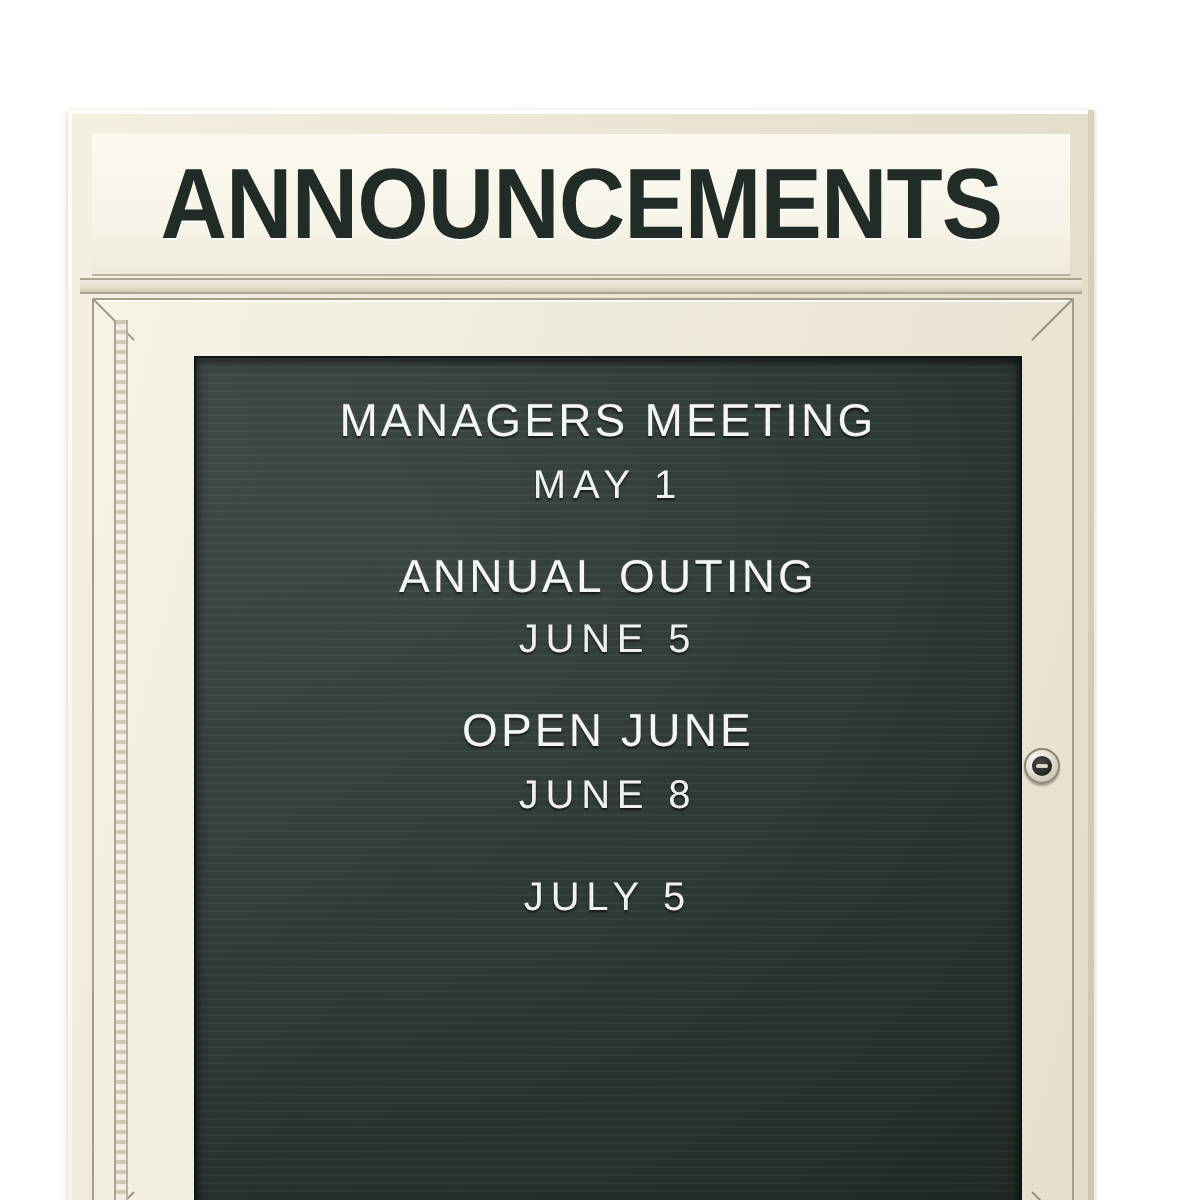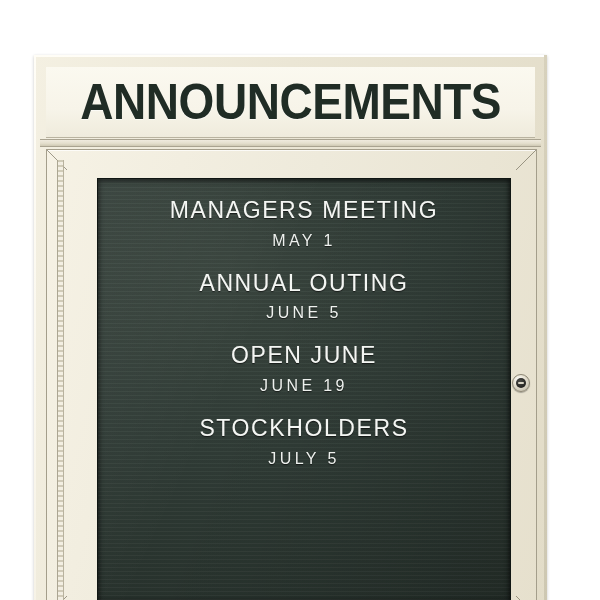--- a/index.html
+++ b/index.html
@@ -94,21 +94,21 @@
   }
   .entry{width:100%;text-align:center;}
   .entry + .entry{margin-top:20px;}
   .entry-title{
     color:#f4f6f3;font-size:23px;font-weight:normal;line-height:1.16;
     letter-spacing:1.6px;white-space:nowrap;
     text-shadow:0 1px 1px rgba(0,0,0,.65), 0 0 1px rgba(255,255,255,.25);
   }
   .entry-title .tline{display:block;}
   .entry-date{
-    color:#eef1ee;font-size:16px;font-weight:normal;margin-top:8px;
+    color:#eef1ee;font-size:20px;font-weight:normal;margin-top:8px;
     letter-spacing:3.4px;white-space:nowrap;
     text-shadow:0 1px 1px rgba(0,0,0,.6);
   }
 
   
   .lock{
     position:absolute;left:512px;top:331px;width:16px;height:16px;border-radius:50%;
     background:radial-gradient(circle at 38% 32%,#ffffff 0%,#e8e3d4 38%,#b7b1a0 100%);
     border:1px solid #8d8775;box-shadow:0 1px 1px rgba(0,0,0,.3);
     display:flex;align-items:center;justify-content:center;
@@ -182,26 +182,25 @@
           <div class="entry-title">
             <span class="tline">ANNUAL OUTING</span>
           </div>
           <div class="entry-date">JUNE 5</div>
         </div>
 
         <div class="entry">
           <div class="entry-title">
             <span class="tline">OPEN JUNE</span>
           </div>
-          <div class="entry-date">JUNE 19</div>
-        </div>
-
-        <div class="entry">
-          <div class="entry-title">
-            <span class="tline">STOCKHOLDERS</span>
+          <div class="entry-date">JUNE 8</div>
+        </div>
+
+        <div class="entry">
+          <div class="entry-title">
           </div>
           <div class="entry-date">JULY 5</div>
         </div>
 
       </div>
     </div>
   </div>
 
   <div class="lock">
     <div class="lock-core">

